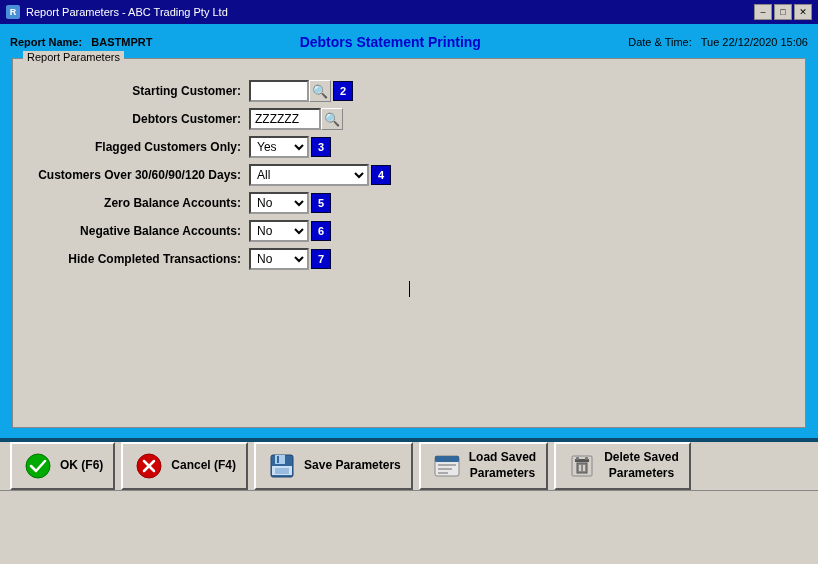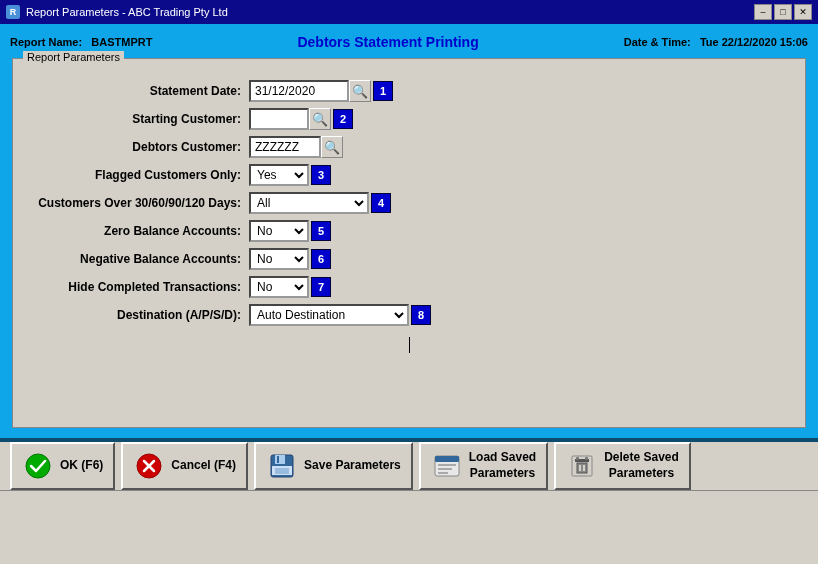--- a/index.html
+++ b/index.html
@@ -87,21 +87,21 @@
     }
     .header-center .sub-title {
       font-size: 14px;
       font-weight: bold;
       color: #0000cc;
     }
     .header-right {
       font-size: 11px;
       text-align: right;
     }
-    .header-right span { font-weight: bold; }
+    .header-right span { font-weight: normal; }
 
     
     .group-box {
       border: 1px solid #888;
       background: #d4d0c8;
       padding: 8px 12px 12px 12px;
       margin: 4px 4px;
       position: relative;
       min-height: 370px;
     }
@@ -290,30 +290,20 @@
       <span>Tue 22/12/2020 15:06</span>
     </div>
   </div>
 
   <div class="group-box">
     <span class="group-box-label">Report Parameters</span>
 
     <table class="form-table">
       <tbody>
 
-        <tr>
-          <td class="label-cell">Statement Date:</td>
-          <td class="input-cell">
-            <div class="input-group">
-              <input type="text" class="text-input" style="width: 100px;" value="31/12/2020">
-              <button class="search-btn">🔍</button>
-              <span class="badge">1</span>
-            </div>
-          </td>
-        </tr>
 
         <tr>
           <td class="label-cell">Starting Customer:</td>
           <td class="input-cell">
             <div class="input-group">
               <input type="text" class="text-input" style="width: 60px;" value="">
               <button class="search-btn">🔍</button>
               <span class="badge">2</span>
             </div>
           </td>
@@ -390,34 +380,20 @@
             <div class="input-group">
               <select class="select-input" style="width:60px">
                 <option>No</option>
                 <option>Yes</option>
               </select>
               <span class="badge">7</span>
             </div>
           </td>
         </tr>
 
-        <tr>
-          <td class="label-cell">Destination (A/P/S/D):</td>
-          <td class="input-cell">
-            <div class="input-group">
-              <select class="select-input" style="width:160px">
-                <option>Auto Destination</option>
-                <option>Printer</option>
-                <option>Screen</option>
-                <option>Disk</option>
-              </select>
-              <span class="badge">8</span>
-            </div>
-          </td>
-        </tr>
 
       </tbody>
     </table>
 
     <div class="cursor-area">
       <div class="cursor-line"></div>
     </div>
 
   </div>
 

